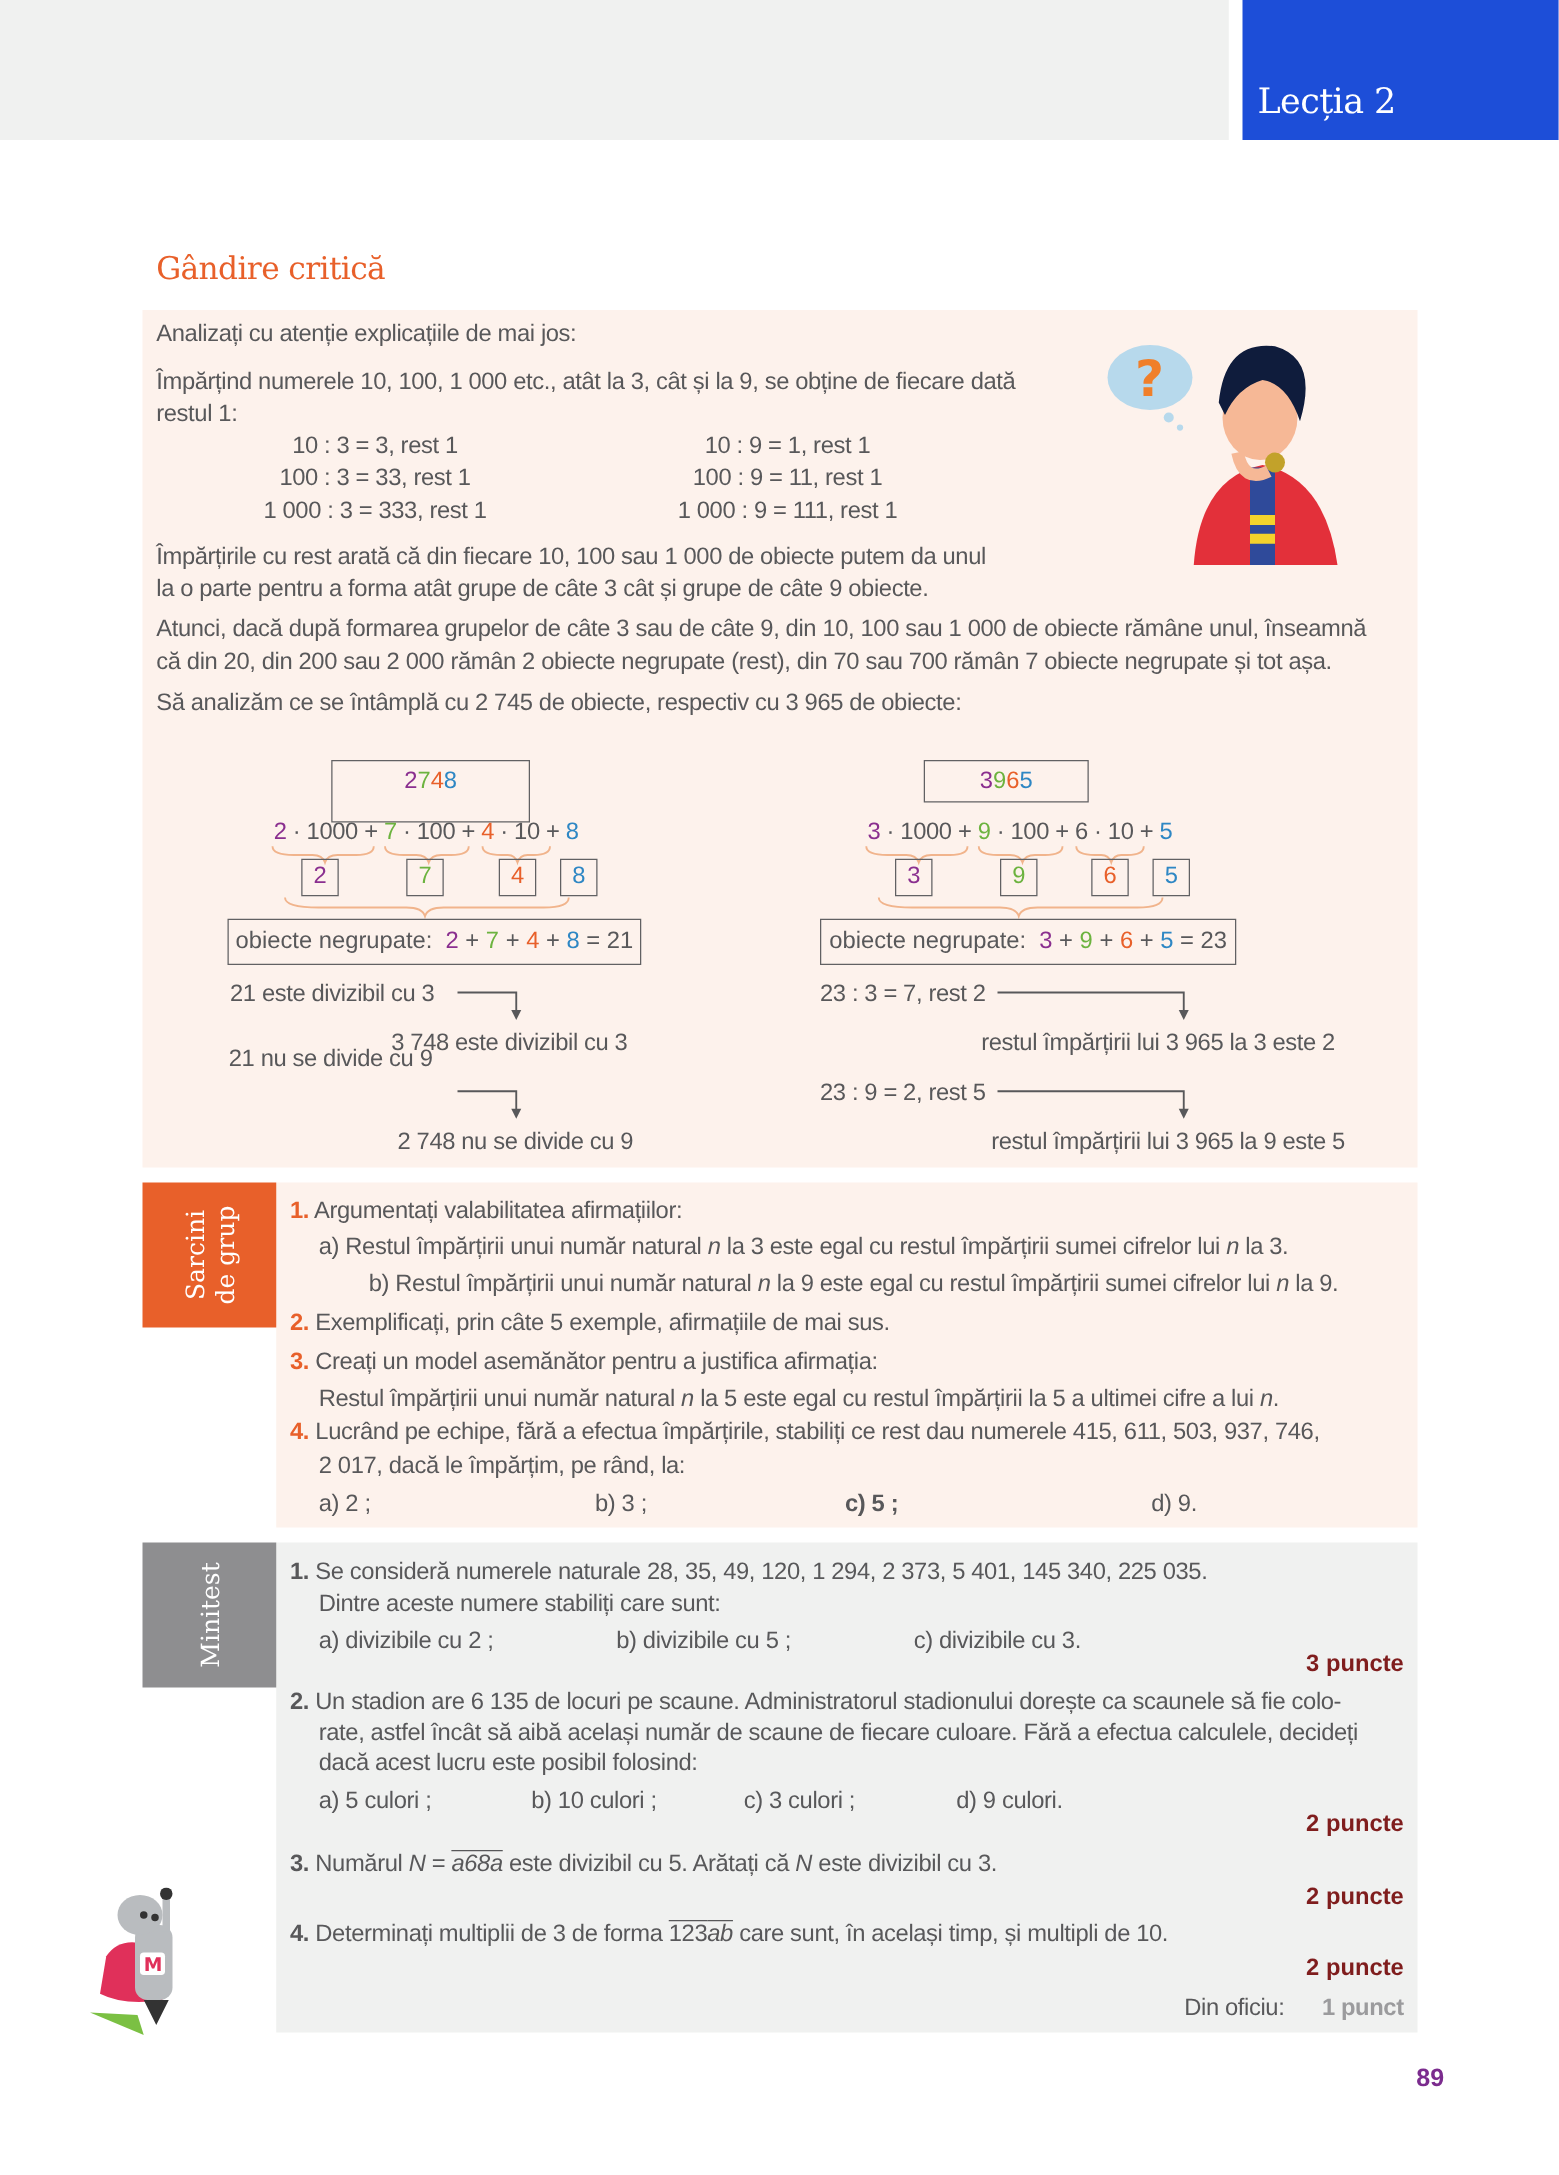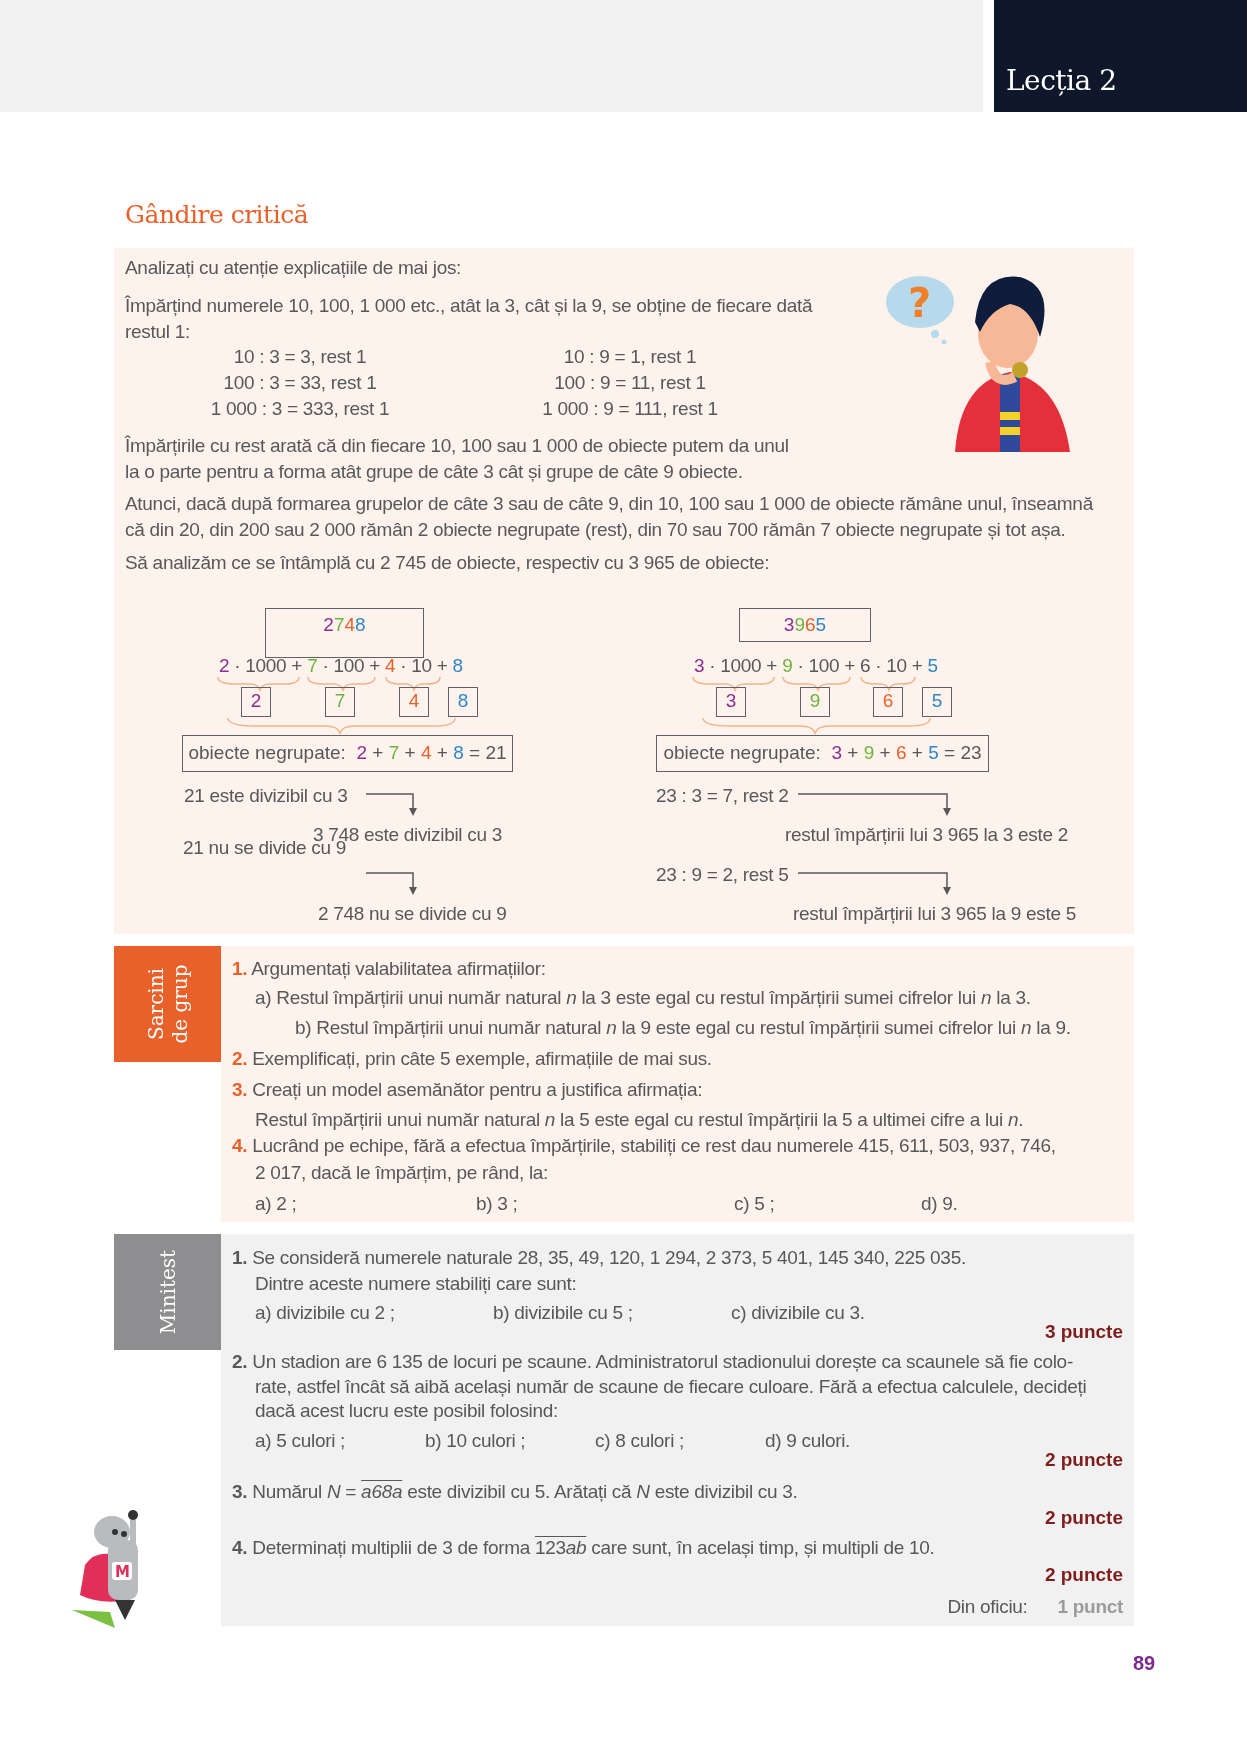--- a/index.html
+++ b/index.html
@@ -1,19 +1,19 @@
 <!DOCTYPE html>
 <html><head>
 <meta charset="utf-8">
 <style>
   html, body { margin:0; padding:0; }
   body { width:1247px; height:1740px; background:#ffffff; position:relative; overflow:hidden;
          font-family:"Liberation Sans", "DejaVu Sans", sans-serif; color:#58585a; }
   .topbar { position:absolute; left:0; top:0; width:983px; height:112px; background:#f0f1f0; }
-  .lesson { position:absolute; left:994px; top:0; width:253px; height:112px; background:#0f172a; }
+  .lesson { position:absolute; left:994px; top:0; width:253px; height:112px; background:#1d4ed8; }
   .lesson span { position:absolute; left:12px; top:64px; font-family:"DejaVu Serif", serif; font-size:28px; color:#fff; letter-spacing:-0.5px; }
   .section-title { position:absolute; left:125px; top:200px; font-family:"DejaVu Serif", serif; font-size:25px; color:#e8602a; letter-spacing:-0.5px; }
   .box1 { position:absolute; left:114px; top:248px; width:1020px; height:686px; background:#fdf2ec; }
   .t { position:absolute; font-size:19px; line-height:23px; white-space:nowrap; letter-spacing:-0.3px; }
   .ctr { text-align:center; }
   .p { color:#8a2f8f; } .g { color:#6cb33f; } .o { color:#e8602a; } .b { color:#2e87c4; }
   .frame { position:absolute; border:1.5px solid #616163; box-sizing:border-box; text-align:center; font-size:19px; line-height:26px; }
   .brace { position:absolute; }
   .arrow { position:absolute; }
   .boy { position:absolute; left:880px; top:262px; width:200px; height:190px; }
@@ -147,41 +147,41 @@
 <div class="t" style="left:232px;top:957px;"><span class="num-o">1.</span> <span>Argumentați valabilitatea afirmațiilor:</span></div>
 <div class="t" style="left:255px;top:986px;"><span>a) Restul împărțirii unui număr natural </span><i>n</i><span> la 3 este egal cu restul împărțirii sumei cifrelor lui </span><i>n</i><span> la 3.</span></div>
 <div class="t" style="left:255px;top:1016px;margin-left:40px;"><span>b) Restul împărțirii unui număr natural </span><i>n</i><span> la 9 este egal cu restul împărțirii sumei cifrelor lui </span><i>n</i><span> la 9.</span></div>
 <div class="t" style="left:232px;top:1047px;"><span class="num-o">2.</span> <span>Exemplificați, prin câte 5 exemple, afirmațiile de mai sus.</span></div>
 <div class="t" style="left:232px;top:1078px;"><span class="num-o">3.</span> <span>Creați un model asemănător pentru a justifica afirmația:</span></div>
 <div class="t" style="left:255px;top:1108px;"><span>Restul împărțirii unui număr natural </span><i>n</i><span> la 5 este egal cu restul împărțirii la 5 a ultimei cifre a lui </span><i>n</i><span>.</span></div>
 <div class="t" style="left:232px;top:1134px;"><span class="num-o">4.</span> <span>Lucrând pe echipe, fără a efectua împărțirile, stabiliți ce rest dau numerele 415, 611, 503, 937, 746,</span></div>
 <div class="t" style="left:255px;top:1161px;">2 017, dacă le împărțim, pe rând, la:</div>
 <div class="t" style="left:255px;top:1192px;">a) 2 ;</div>
 <div class="t" style="left:476px;top:1192px;">b) 3 ;</div>
-<div class="t" style="left:734px;top:1192px;">c) 5 ;</div>
+<div class="t" style="left:676px;top:1192px;font-weight:bold;">c) 5 ;</div>
 <div class="t" style="left:921px;top:1192px;">d) 9.</div>
 
 <div class="box3"></div>
 <div class="tag3">
     <div class="vtext">Minitest</div>
   </div>
 
 <div class="t" style="left:232px;top:1246px;"><span class="num">1.</span> <span>Se consideră numerele naturale  28, 35, 49, 120, 1 294, 2 373, 5 401, 145 340, 225 035.</span></div>
 <div class="t" style="left:255px;top:1272px;">Dintre aceste numere stabiliți care sunt:</div>
 <div class="t" style="left:255px;top:1301px;">a) divizibile cu 2 ;</div>
 <div class="t" style="left:493px;top:1301px;">b) divizibile cu 5 ;</div>
 <div class="t" style="left:731px;top:1301px;">c) divizibile cu 3.</div>
 <div class="pts" style="top:1321px;">3 puncte</div>
 
 <div class="t" style="left:232px;top:1350px;"><span class="num">2.</span> <span>Un stadion are 6 135 de locuri pe scaune. Administratorul stadionului dorește ca scaunele să fie colo-</span></div>
 <div class="t" style="left:255px;top:1375px;">rate, astfel încât să aibă același număr de scaune de fiecare culoare. Fără a efectua calculele, decideți</div>
 <div class="t" style="left:255px;top:1399px;">dacă acest lucru este posibil folosind:</div>
 <div class="t" style="left:255px;top:1429px;">a) 5 culori ;</div>
 <div class="t" style="left:425px;top:1429px;">b) 10 culori ;</div>
-<div class="t" style="left:595px;top:1429px;">c) 8 culori ;</div>
+<div class="t" style="left:595px;top:1429px;">c) 3 culori ;</div>
 <div class="t" style="left:765px;top:1429px;">d) 9 culori.</div>
 <div class="pts" style="top:1449px;">2 puncte</div>
 
 <div class="t" style="left:232px;top:1480px;"><span class="num">3.</span> <span>Numărul </span><i>N</i><span> = </span><span class="over">a68a</span><span> este divizibil cu 5. Arătați că </span><i>N</i><span> este divizibil cu 3.</span></div>
 <div class="pts" style="top:1507px;">2 puncte</div>
 
 <div class="t" style="left:232px;top:1536px;"><span class="num">4.</span> <span>Determinați multiplii de 3 de forma </span><span style="text-decoration:overline;"><span>123</span><i>ab</i></span><span> care sunt, în același timp, și multipli de 10.</span></div>
 <div class="pts" style="top:1564px;">2 puncte</div>
 <div class="t" style="right:124px;top:1595px;"><span>Din oficiu:</span> <span style="color:#9b9b9d;font-weight:bold;margin-left:25px;">1 punct</span></div>
 

